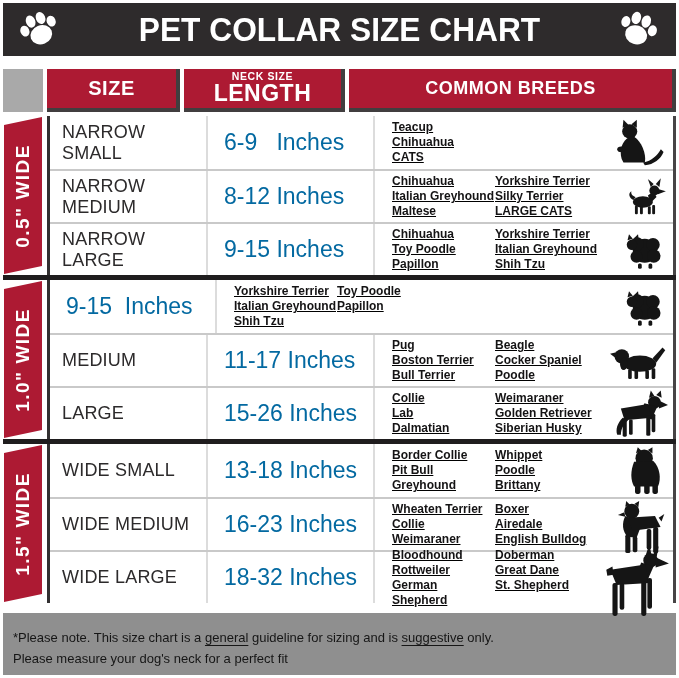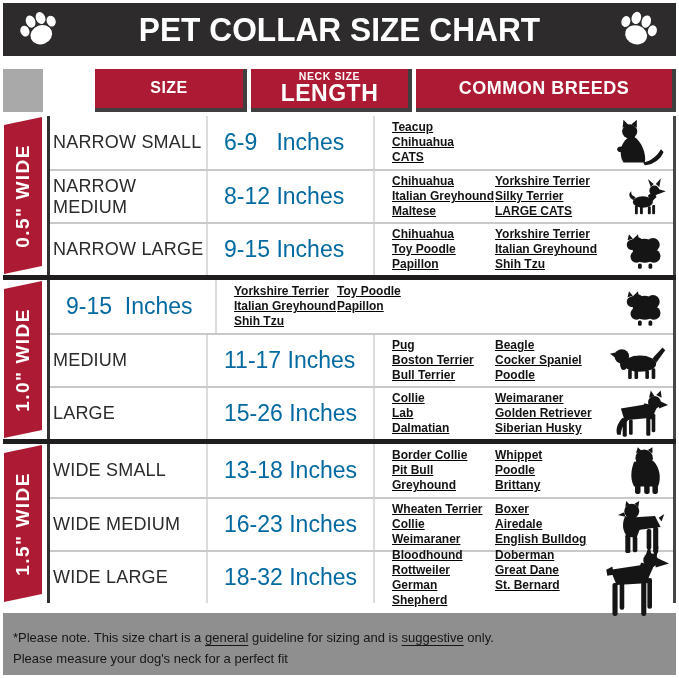--- a/index.html
+++ b/index.html
@@ -15,40 +15,40 @@
   .paw svg * { fill:#ffffff; }
   .paw.left svg { transform:rotate(-22deg); }
   .paw.right svg { transform:rotate(18deg); }
 
   
   .header-row { display:flex; gap:4px; margin-top:13px; height:43px; flex:0 0 auto; }
   .corner { width:40px; background:var(--corner-gray,#a9a9a9); flex:0 0 auto; }
   .hcell { background:var(--accent-red,#ad1a33); color:#fff; font-weight:bold;
            display:flex; flex-direction:column; align-items:center; justify-content:center;
            border-right:4px solid #413e3f; border-bottom:4px solid #413e3f; line-height:1.02; }
-  .hcell.size { width:152px; font-size:16px; letter-spacing:.5px;margin-left:48px; }
+  .hcell.size { width:133px; font-size:20px; letter-spacing:.5px; }
   .hcell.length { width:161px; }
   .hcell.length .small { font-size:10.5px; letter-spacing:.6px; }
   .hcell.length .big { font-size:23px; letter-spacing:.5px; }
   .hcell.breeds { flex:1; font-size:18px; letter-spacing:.5px; }
 
   
   .tbody { margin-top:4px; flex:0 0 auto; }
   .section { display:flex; position:relative; }
   .section + .section { border-top:5px solid #1f1d1e; }
   .band-col { width:44px; flex:0 0 auto; position:relative; }
   .band { position:absolute; left:1px; top:1px; bottom:1px; width:38px; background:var(--accent-red,#ad1a33);
           clip-path:polygon(0 8px, 100% 0, 100% calc(100% - 8px), 0 100%);
           display:flex; align-items:center; justify-content:center; }
   .band-text { writing-mode:vertical-rl; transform:rotate(180deg); color:#fff; font-weight:bold;
                font-size:19px; letter-spacing:1.5px; white-space:nowrap; }
   .rows { flex:1; border-left:3px solid #333031; border-right:3px solid #474445; background:#fff; }
   .row { height:53px; display:flex; align-items:stretch; position:relative; }
   .row + .row { border-top:2px solid #c9c9c9; }
-  .c-size { width:158px; padding-left:3px; display:flex; align-items:center;
+  .c-size { width:158px; padding-left:12px; display:flex; align-items:center;
             border-right:2px solid #dcdcdc; font-size:18px; color:#2c2a2b; letter-spacing:.2px; transform-origin:left center; }
   .c-length { width:167px; padding-left:16px; display:flex; align-items:center;
               border-right:2px solid #dcdcdc; font-size:23px; color:#0369a1; white-space:pre; }
   .c-breeds { flex:1; display:flex; align-items:center; padding-left:17px; }
   .bcols { display:flex; width:100%;text-decoration:underline; }
   .bcol { width:103px; font-size:12px; line-height:15px; color:#3b393a; flex:0 0 auto; }
   .bcol.b2 { width:auto; flex:1 1 auto; }
   .breed { display:block; }
   .breed.bold { font-weight:bold; color:#141314; }
   .icon { position:absolute; right:5px; top:50%; transform:translateY(-50%); line-height:0; z-index:3; }
@@ -383,21 +383,21 @@
             <div class="c-breeds" data-name="breeds-cell">
               <div class="bcols" data-name="breed-columns">
                 <div class="bcol" data-name="breed-list">
                   <span class="breed bold" data-name="breed-item">Bloodhound</span>
                   <span class="breed bold" data-name="breed-item">Rottweiler</span>
                   <span class="breed bold" data-name="breed-item">German Shepherd</span>
                 </div>
                 <div class="bcol b2" data-name="breed-list">
                   <span class="breed bold" data-name="breed-item">Doberman</span>
                   <span class="breed bold" data-name="breed-item">Great Dane</span>
-                  <span class="breed bold" data-name="breed-item">St. Bernard</span>
+                  <span class="breed bold" data-name="breed-item">St. Shepherd</span>
                 </div>
               </div>
             </div>
             <span class="icon icon-slot" data-name="doberman-icon"><svg viewBox="0 0 72 74" xmlns="http://www.w3.org/2000/svg">
                 <polygon points="48,12 52,0 54,11"></polygon>
                 <polygon points="55,11 61,2 59,13"></polygon>
                 <circle cx="53" cy="16" r="7"></circle>
                 <polygon points="58,13 71,19 58,23"></polygon>
                 <polygon points="44,18 56,22 49,38 38,33"></polygon>
                 <polygon points="14,25 48,20 52,38 20,40"></polygon>

